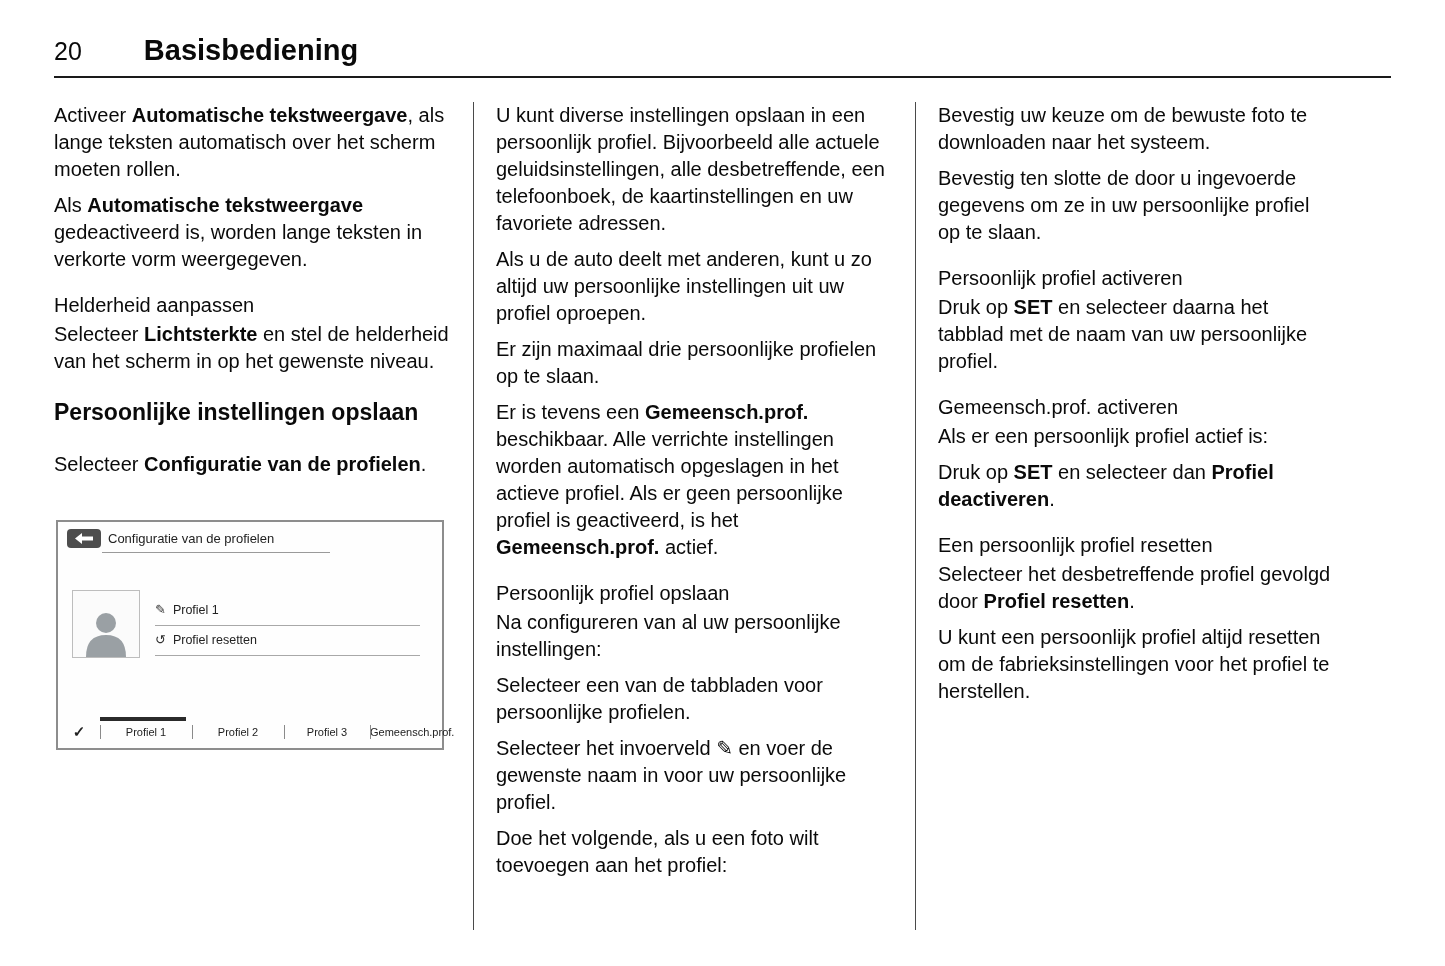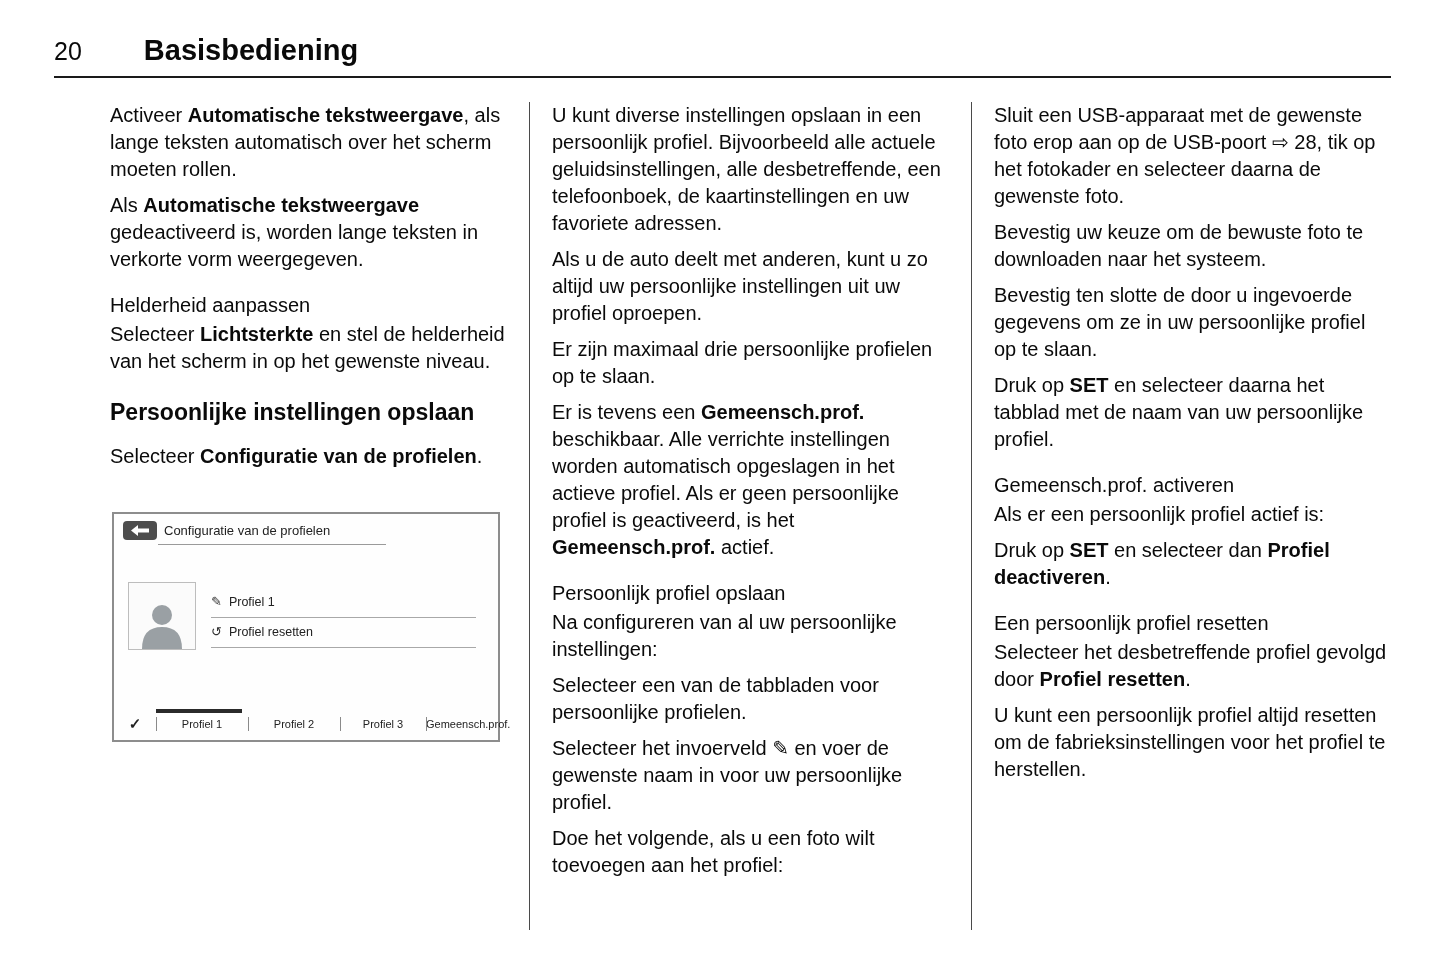--- a/index.html
+++ b/index.html
@@ -8,27 +8,27 @@
     font-family:"Liberation Sans", sans-serif;
     overflow:hidden;
   }
   .page{box-sizing:border-box;width:1445px;height:966px;padding:34px 54px 12px 54px;}
   
   .hdr{display:flex;align-items:baseline;}
   .hdr .pagenum{font-size:25px;font-weight:400;}
   .hdr .chapter{font-size:29px;font-weight:700;margin-left:62px;}
   .hdr-rule{height:2px;background:#1a1a1a;margin-top:9px;}
   
-  .columns{display:flex;margin-top:24px;justify-content:flex-end;}
+  .columns{display:flex;margin-top:24px;}
   .col{width:397px;flex:0 0 397px;}
   .col-divider{width:1px;background:#4a4a4a;margin:0 22px;min-height:828px;}
   
   p.body{font-size:20px;line-height:27px;margin:0 0 9px 0;}
   h3.h3{font-size:20px;line-height:27px;font-weight:400;margin:19px 0 2px 0;}
-  h2.h2{font-size:23px;line-height:30px;font-weight:700;margin:22px 0 16px 0;}
+  h2.h2{font-size:23px;line-height:30px;font-weight:700;margin:22px 0 24px 0;}
   .inline-icon{font-style:normal;}
   b{font-weight:700;}
   
   figure.shot{
     margin:42px 0 0 2px;position:relative;width:388px;height:230px;
     border:2px solid #8d8d8d;background:#fefefe;box-sizing:border-box;
   }
   .back-btn{
     position:absolute;left:9px;top:7px;width:34px;height:19px;background:#4d4d4d;
     border-radius:4px;display:flex;align-items:center;justify-content:center;
@@ -136,23 +136,23 @@
       <h3 class="h3">Persoonlijk profiel opslaan</h3>
       <p class="body">Na configureren van al uw persoonlijke instellingen:</p>
       <p class="body">Selecteer een van de tabbladen voor persoonlijke profielen.</p>
       <p class="body"><span>Selecteer het invoerveld </span><span class="inline-icon">✎</span><span> en voer de gewenste naam in voor uw persoonlijke profiel.</span></p>
       <p class="body">Doe het volgende, als u een foto wilt toevoegen aan het profiel:</p>
     </section>
 
     <div class="col-divider"></div>
 
     <section class="col">
-      <p class="body"><span>Sluit een USB-apparaat met de gewenste foto erop aan op de USB-poort </span><span class="inline-icon">⇨</span><span> 28, tik op het fotokader en selecteer daarna de gewenste foto.</span></p>
       <p class="body">Bevestig uw keuze om de bewuste foto te downloaden naar het systeem.</p>
       <p class="body">Bevestig ten slotte de door u ingevoerde gegevens om ze in uw persoonlijke profiel op te slaan.</p>
+      <h3 class="h3">Persoonlijk profiel activeren</h3>
       <p class="body"><span>Druk op </span><b>SET</b><span> en selecteer daarna het tabblad met de naam van uw persoonlijke profiel.</span></p>
       <h3 class="h3">Gemeensch.prof. activeren</h3>
       <p class="body">Als er een persoonlijk profiel actief is:</p>
       <p class="body"><span>Druk op </span><b>SET</b><span> en selecteer dan </span><b>Profiel deactiveren</b><span>.</span></p>
       <h3 class="h3">Een persoonlijk profiel resetten</h3>
       <p class="body"><span>Selecteer het desbetreffende profiel gevolgd door </span><b>Profiel resetten</b><span>.</span></p>
       <p class="body">U kunt een persoonlijk profiel altijd resetten om de fabrieksinstellingen voor het profiel te herstellen.</p>
     </section>
 
   </div>

